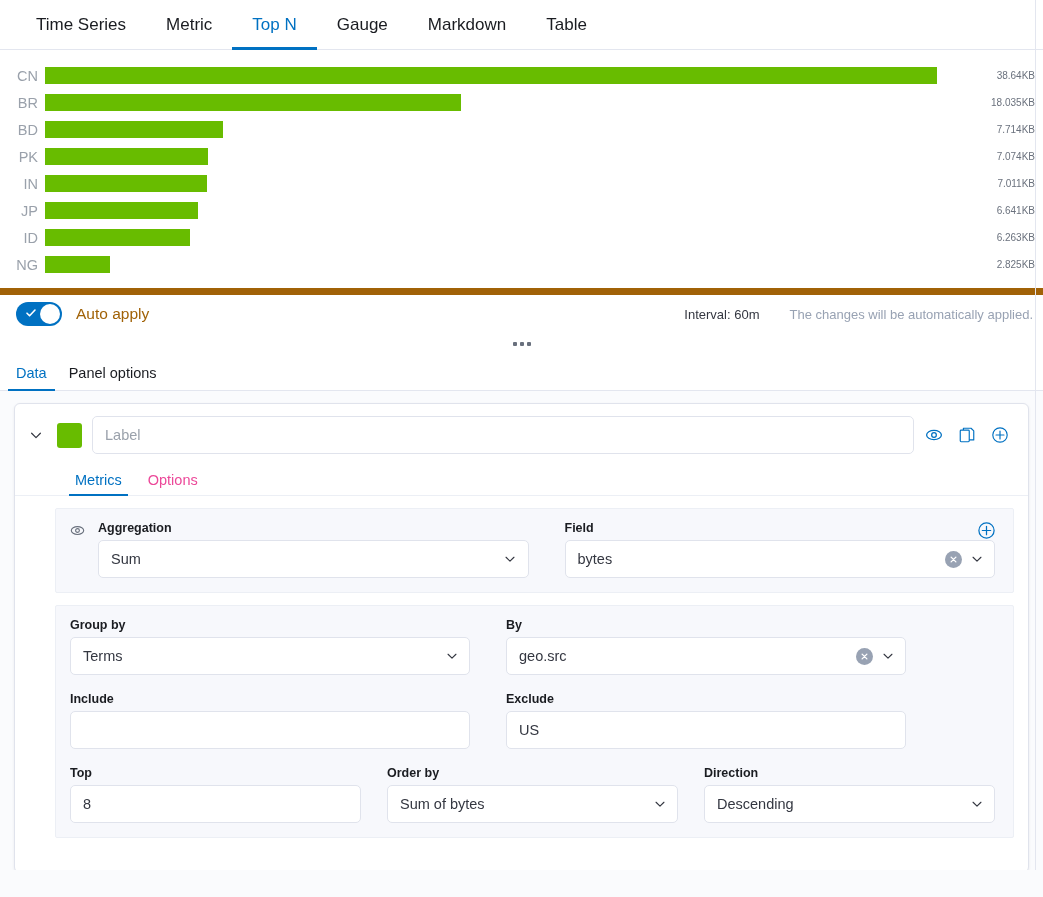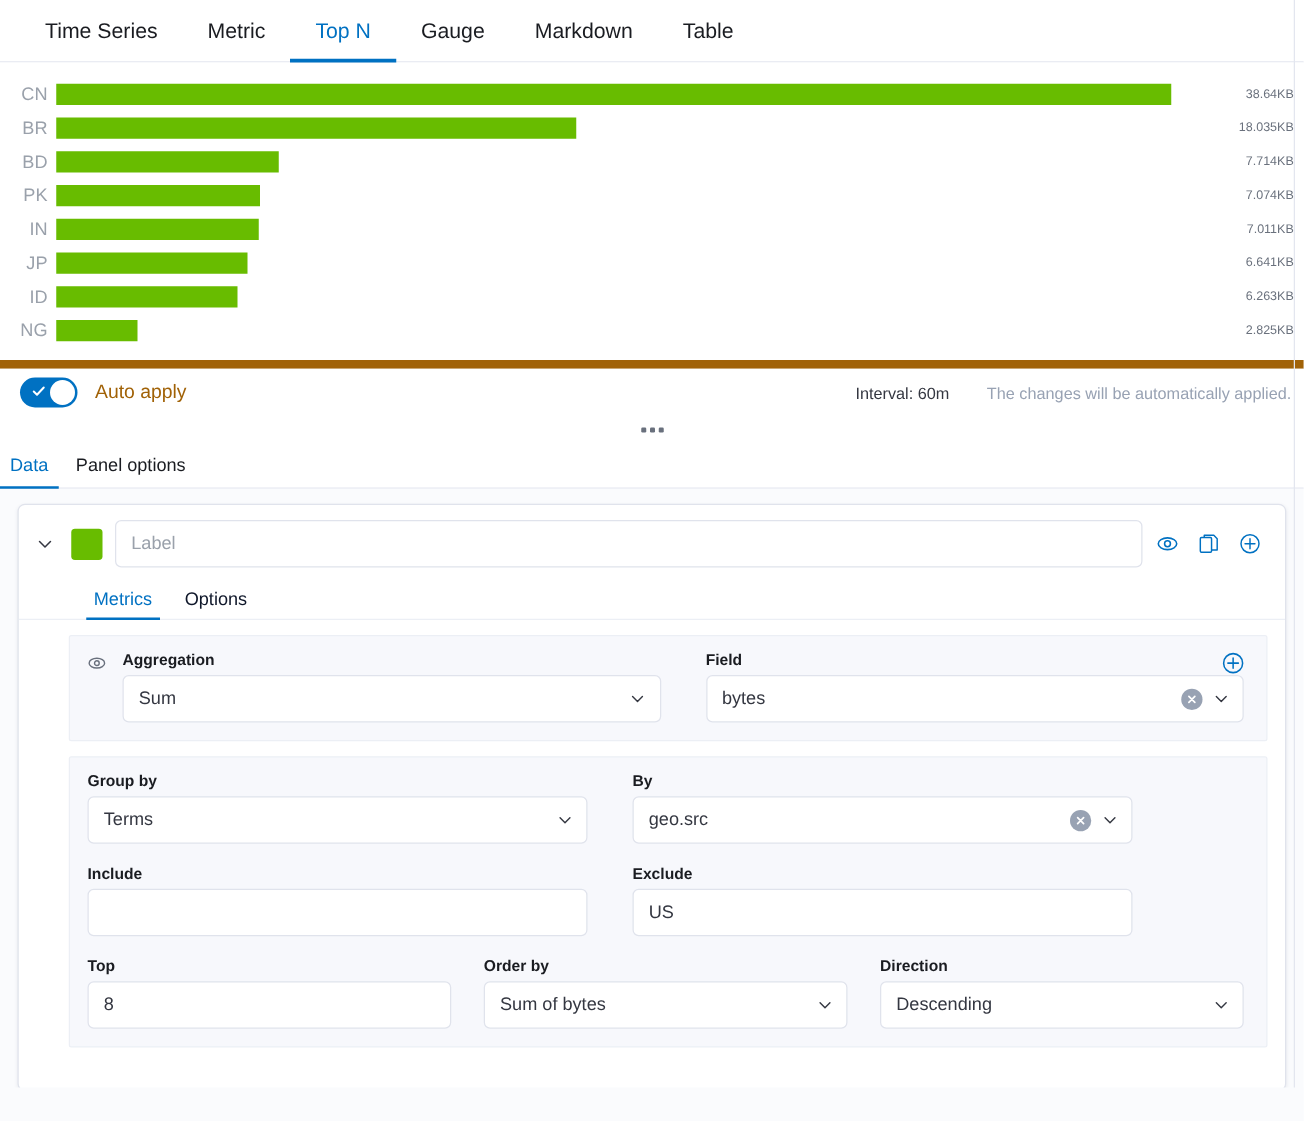--- a/index.html
+++ b/index.html
@@ -137,21 +137,21 @@
     width: 4px; height: 4px;
     background: #69707d;
     border-radius: 1px;
   }
 
   
   .editor-tabs {
     height: 36px;
     display: flex;
     align-items: stretch;
-    padding-left: 0;
+    padding-left: 8px;
     border-bottom: 1px solid #e3e6ef;
     background: #fff;
   }
   .editor-tab {
     display: flex; align-items: center;
     padding: 0 8px;
     margin-right: 6px;
     font-size: 14.5px;
     color: #1a1c21;
     position: relative;
@@ -231,21 +231,21 @@
     padding: 0 0 0 54px;
     border-bottom: 1px solid #eceff5;
     height: 32px;
     align-items: stretch;
   }
   .metric-tab {
     display: flex; align-items: center;
     padding: 0 6px;
     margin-right: 14px;
     font-size: 14.5px;
-    color: #0f172a;
+    color: #ec4899;
     position: relative;
     cursor: pointer;
   }
   .metric-tab.active { color: #0071c2; }
   .metric-tab.active::after {
     content: "";
     position: absolute;
     left: 0; right: 0; bottom: -1px;
     height: 2px;
     background: #0071c2;

